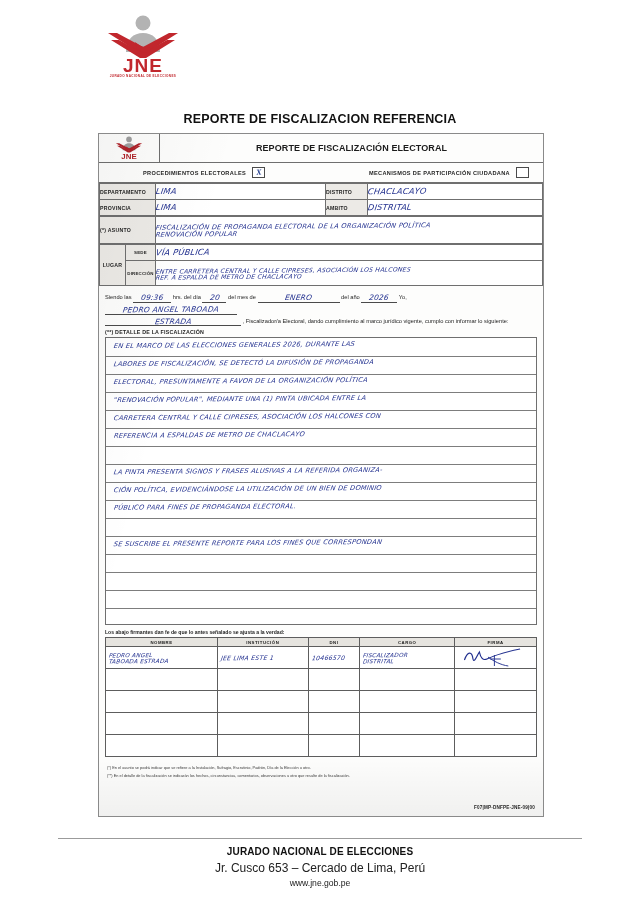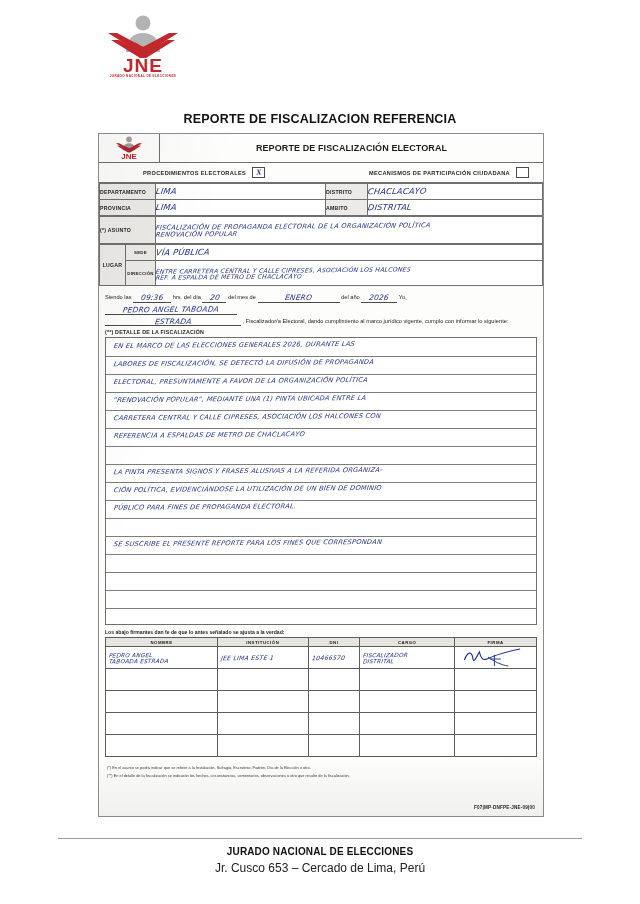--- a/index.html
+++ b/index.html
@@ -583,13 +583,14 @@
     <div>(**) En el detalle de la fiscalización se indicarán los hechos, circunstancias, comentarios, observaciones u otro que resulte de la fiscalización.</div>
   </div>
 
   <div class="formcode">F07|MP-DNFPE-JNE-09|00</div>
 </div>
 
 <div class="foot-rule"></div>
 <div class="foot">
   <div class="f1">JURADO NACIONAL DE ELECCIONES</div>
   <div class="f2">Jr. Cusco 653 – Cercado de Lima, Perú</div>
+  <div class="f3">www.jne.gob.pe</div>
 </div>
 
 </body></html>

